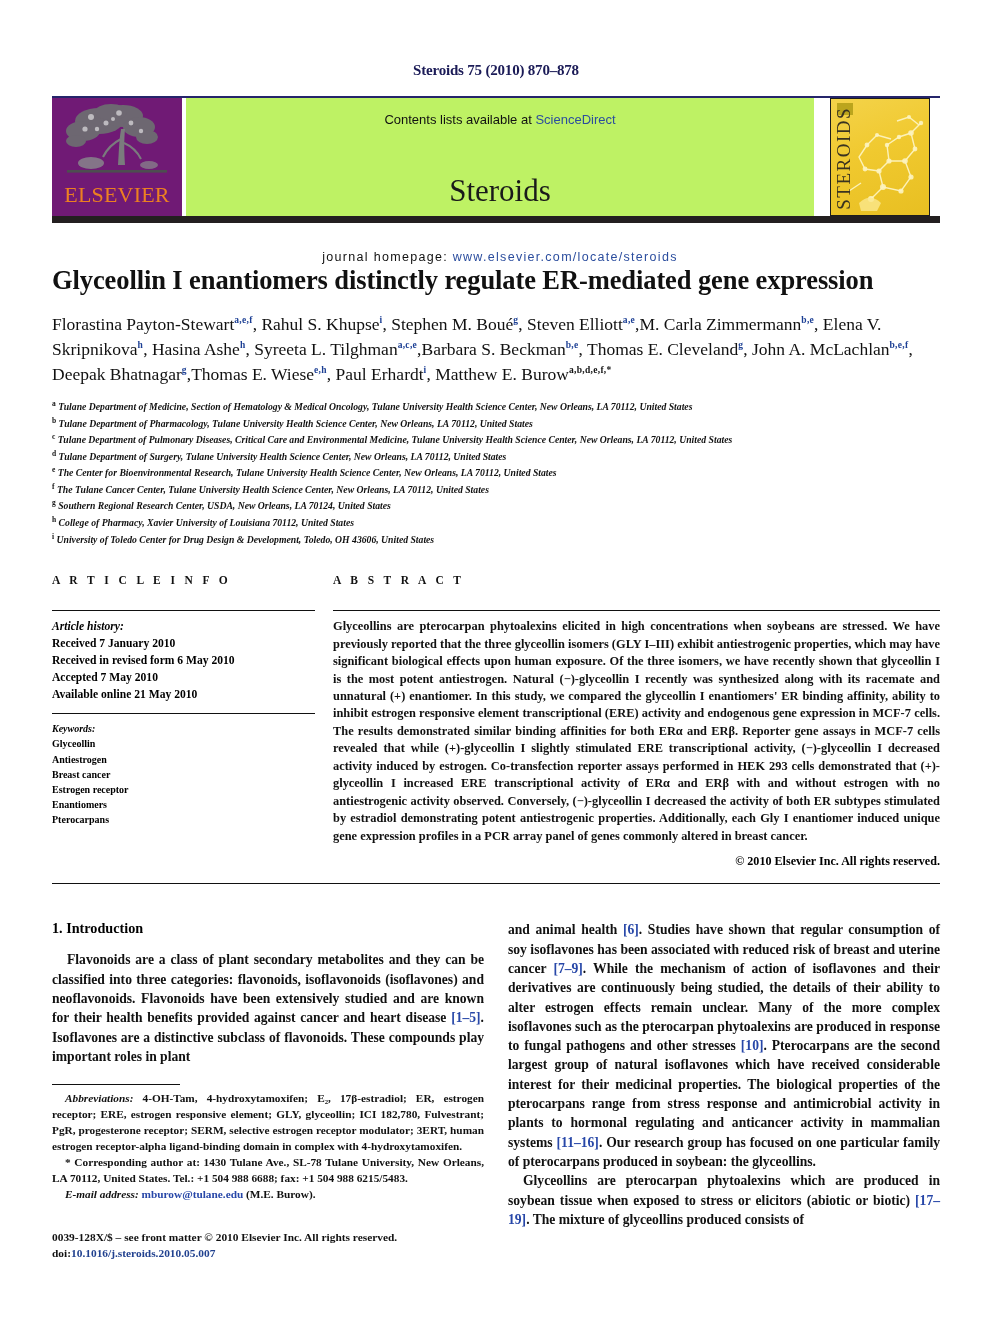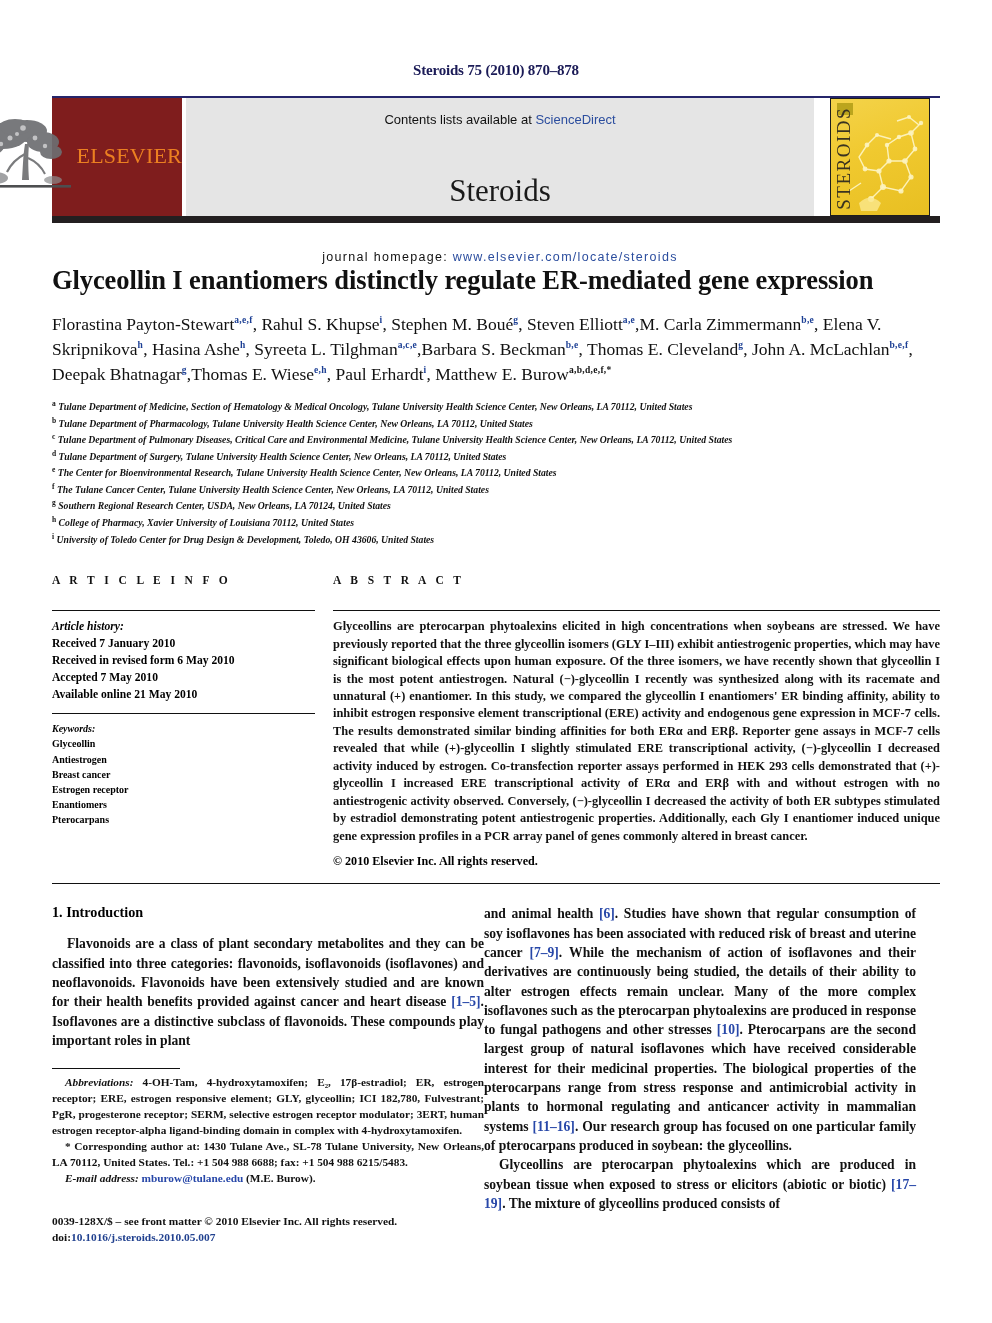--- a/index.html
+++ b/index.html
@@ -41,39 +41,39 @@
   }
   .masthead {
     display: flex;
     align-items: stretch;
     height: 118px;
   }
   .mh-logo {
     width: 130px;
     flex: 0 0 130px;
     display: flex;
-    flex-direction: row;
+    flex-direction: column;
     align-items: center;
     justify-content: flex-end;
-    padding-bottom: 3px;
+    padding-bottom: 10px;
     box-sizing: border-box;
-    background: #7f1d1d;
+    background: #701a75;
   }
   .tree-wrap { width: 112px; height: 84px; }
   .elsevier-word {
     font-family: "Liberation Serif", serif;
     font-size: 22px;
     letter-spacing: 0.2px;
     color: #ec8021;
     line-height: 1;
     margin-top: 1px;
   }
   .mh-center {
     flex: 1 1 auto;
-    background: #e5e5e5;
+    background: #bef264;
     display: flex;
     flex-direction: column;
     align-items: center;
     justify-content: space-between;
     padding: 14px 0 13px 0;
     box-sizing: border-box;
     margin-left: 4px;
     margin-right: 6px;
     gap: 44px;
   }
@@ -200,34 +200,36 @@
 
   .abstract-body {
     padding-top: 7px;
     font-size: 12.4px;
     line-height: 1.41;
     text-align: justify;
     font-weight: bold;
     color: #111;
   }
   .copyright {
+    text-align: right;
     font-size: 12.1px;
     font-weight: bold;
     margin-top: 9px;
   }
 
   .band-rule-bottom {
     border-top: 1.1px solid #111;
     margin-top: 10px;
   }
 
   
   .body-cols {
     display: flex;
-    margin-top: 20px;
+    margin-top: 36px;
+    gap: 24px;
   }
   .col { width: 432px; flex: 0 0 432px; }
   .h2 {
     font-family: "Liberation Serif", serif;
     font-weight: bold;
     font-size: 14.2px;
     margin: 0 0 13px 0;
   }
   .p {
     font-size: 13.6px;

